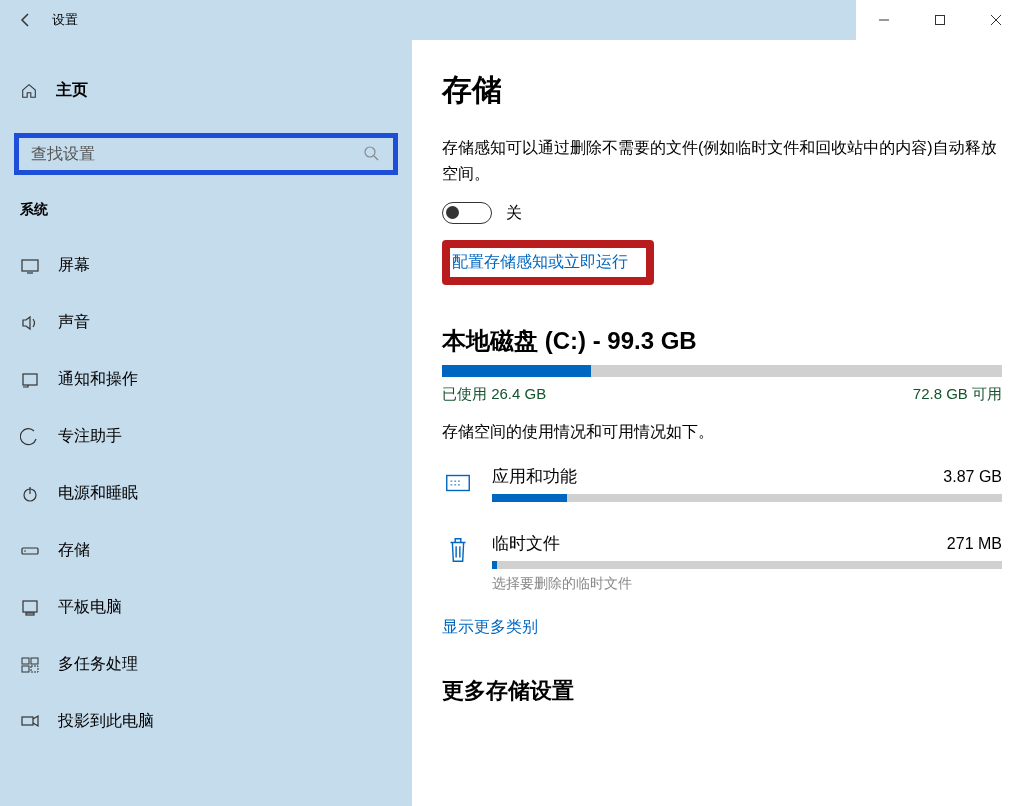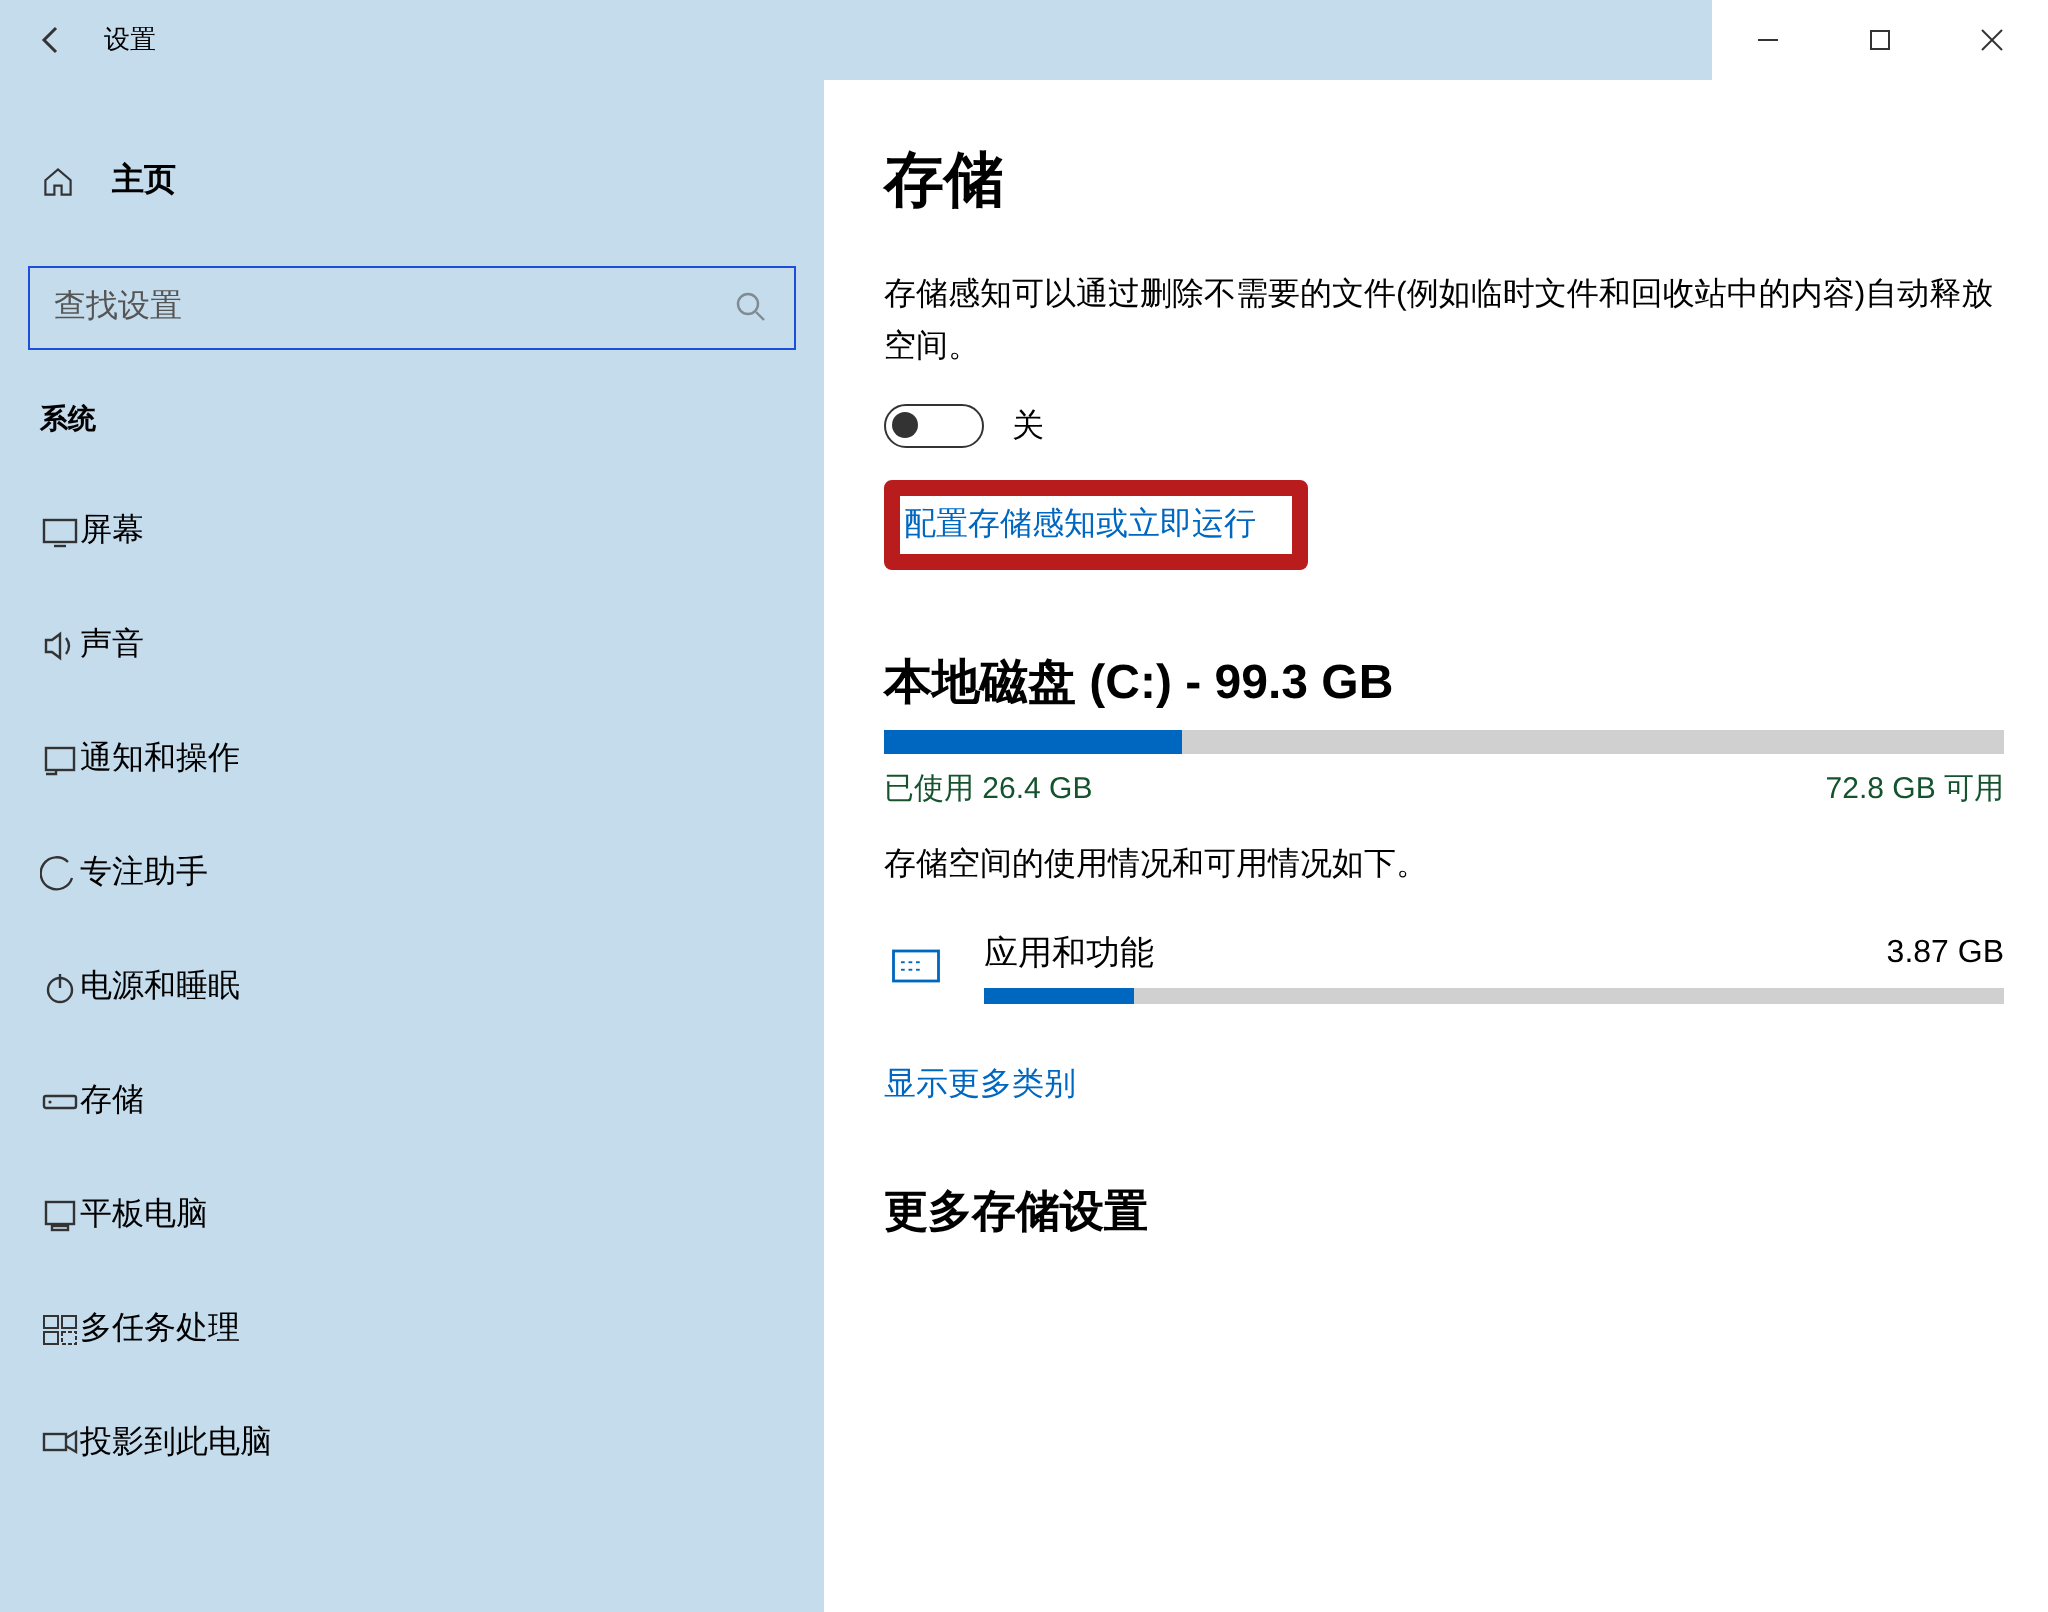--- a/index.html
+++ b/index.html
@@ -12,29 +12,29 @@
     .titlebar-right { margin-left: auto; display: flex; background: #fff; }
     .win-btn { width: 56px; height: 40px; display: flex; align-items: center; justify-content: center; cursor: pointer; }
     .win-btn svg { width: 12px; height: 12px; }
     
     .body-area { flex: 1; display: flex; overflow: hidden; }
     .sidebar { width: 412px; background: #c5dced; display: flex; flex-direction: column; padding-top: 30px; }
     .home-row { display:flex; align-items:center; gap: 18px; padding: 10px 20px; cursor:pointer; }
     .home-icon { width:18px; height:18px; display:flex; align-items:center; justify-content:center;}
     .home-label { font-size: 16px; font-weight: bold; }
     
-    .search-box { margin: 22px 14px 26px 14px; height: 42px; border: 1px solid #1d4ed8; display:flex; align-items:center; padding: 0 12px; background: #c5dced;}
+    .search-box { margin: 22px 14px 26px 14px; height: 42px; border: 5px solid #1d4ed8; display:flex; align-items:center; padding: 0 12px; background: #c5dced;}
     .search-input { flex:1; background: transparent; border: none; outline: none; font-size: 16px; color: #333; }
     .search-input::placeholder { color: #555; }
     .search-icon { width:18px; height:18px; opacity:0.6;}
     
     .section-label { font-size: 14px; font-weight: bold; padding: 0 4px 18px 20px; }
     
     .nav-list { display:flex; flex-direction:column; }
-    .nav-item { display:flex; align-items:center; padding: 18px 20px; cursor:pointer; font-size: 16px;}
+    .nav-item { display:flex; align-items:center; gap: 18px; padding: 18px 20px; cursor:pointer; font-size: 16px;}
     .nav-icon { width: 20px; height: 20px; display:flex; align-items:center; justify-content:center; }
     
     .main { flex:1; background: #fff; padding: 30px 10px 0 30px; overflow-y: hidden; }
     .page-title { font-size: 30px; font-weight: 600; margin-bottom: 24px; }
     .desc { font-size: 16px; line-height: 1.6; margin-bottom: 16px; color: #000; max-width: 560px;}
     
     .toggle-row { display:flex; align-items:center; gap: 14px; margin-bottom: 16px;}
     .toggle { width: 50px; height: 22px; border: 1.5px solid #333; border-radius: 11px; position: relative; cursor:pointer;}
     .toggle-knob { position:absolute; left: 3px; top: 3px; width: 13px; height: 13px; border-radius: 50%; background: #333;}
     .toggle-label { font-size: 16px;}
@@ -238,17 +238,34 @@
         <div class="cat-top">
           <span class="cat-name">应用和功能</span>
           <span class="cat-size">3.87 GB</span>
         </div>
         <div class="cat-bar">
             <div class="cat-bar-fill" id="cat0-fill" style="width: 14.7%;"></div>
           </div>
       </div>
     </div>
     
+    <div class="cat-row">
+      <div class="cat-icon">
+        <svg viewBox="0 0 32 32" width="30" height="30">
+            <path d="M8 8 L24 8 M10 8 L11 28 L21 28 L22 8 M13 4 L19 4 L19 8 L13 8 Z M14 12 L14 24 M18 12 L18 24" stroke="#0067c0" stroke-width="1.5" fill="none"></path>
+          </svg>
+      </div>
+      <div class="cat-body">
+        <div class="cat-top">
+          <span class="cat-name">临时文件</span>
+          <span class="cat-size">271 MB</span>
+        </div>
+        <div class="cat-bar">
+            <div class="cat-bar-fill" id="cat1-fill" style="width: 1%;"></div>
+          </div>
+        <div class="cat-hint">选择要删除的临时文件</div>
+      </div>
+    </div>
     
     <span class="show-more">显示更多类别</span>
     <h2 class="more-heading">更多存储设置</h2>
   </div>
 </div>
 
 </body></html>

